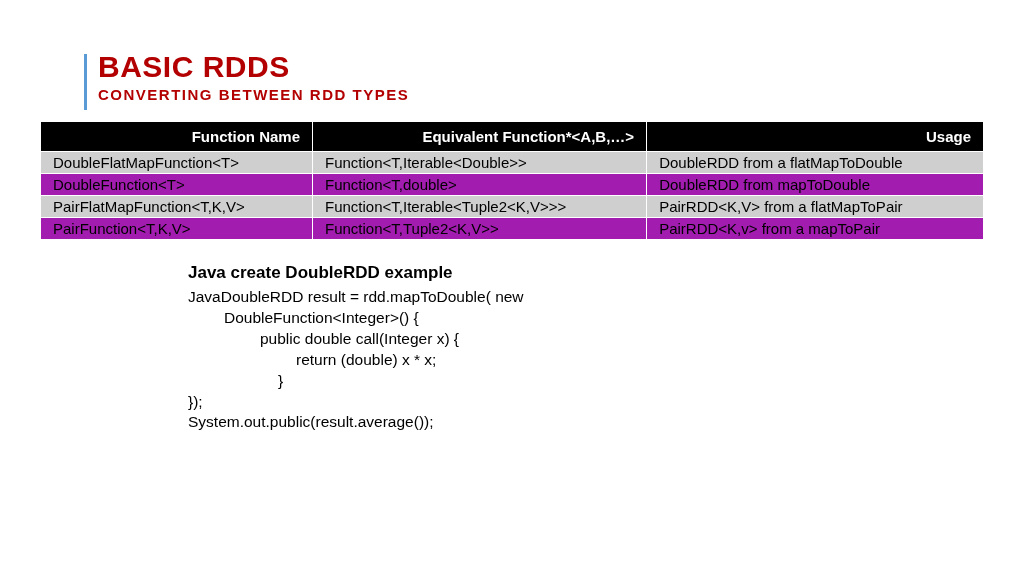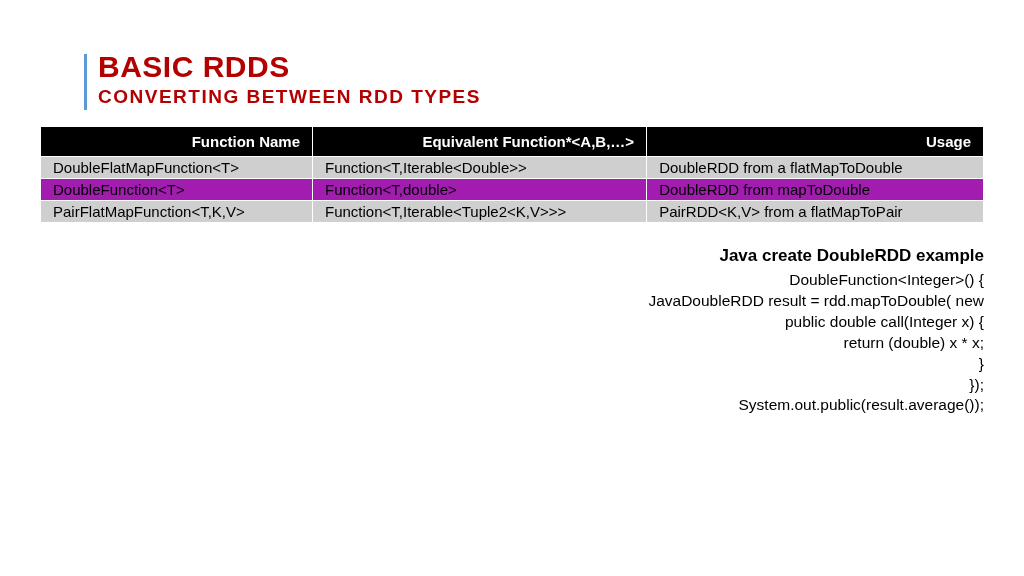--- a/index.html
+++ b/index.html
@@ -25,21 +25,21 @@
   }
   .title {
     color: #b30000;
     font-weight: 800;
     font-size: 30px;
     letter-spacing: 0.5px;
   }
   .subtitle {
     color: #b30000;
     font-weight: 800;
-    font-size: 19px;
+    font-size: 15px;
     letter-spacing: 1.5px;
     margin-top: 2px;
   }
   .table {
     width: calc(100% + 58px);
     margin-left: -58px;
     margin-top: 18px;
     border-collapse: collapse;
     font-size: 15px;
   }
@@ -56,21 +56,20 @@
     border: 1px solid #ffffff;
     font-weight: 400;
   }
   .row-dark td { background: #cfcfcf; }
   .row-light td { background: #a21caf; }
   .example-block {
     margin-top: 22px;
     margin-left: 90px;
     font-size: 15.5px;
     line-height: 1.35;
-    text-align: right;
   }
   .example-title { font-weight: 800; font-size: 17px; margin-bottom: 2px; }
   .code-line { font-weight: 400; white-space: pre; }
   .i1 { padding-left: 36px; }
   .i2 { padding-left: 72px; }
   .i3 { padding-left: 108px; }
   .i4 { padding-left: 90px; }
 </style>
 </head>
 <body>
@@ -97,26 +96,31 @@
       <tr class="row-light">
         <td>DoubleFunction&lt;T&gt;</td>
         <td>Function&lt;T,double&gt;</td>
         <td>DoubleRDD from mapToDouble</td>
       </tr>
       <tr class="row-dark">
         <td>PairFlatMapFunction&lt;T,K,V&gt;</td>
         <td>Function&lt;T,Iterable&lt;Tuple2&lt;K,V&gt;&gt;&gt;</td>
         <td>PairRDD&lt;K,V&gt; from a flatMapToPair</td>
       </tr>
+      <tr class="row-light">
+        <td>PairFunction&lt;T,K,V&gt;</td>
+        <td>Function&lt;T,Tuple2&lt;K,V&gt;&gt;</td>
+        <td>PairRDD&lt;K,v&gt; from a mapToPair</td>
+      </tr>
     </tbody>
   </table>
 
   <div class="example-block">
     <div class="example-title">Java create DoubleRDD example</div>
+    <div class="code-line">JavaDoubleRDD result = rdd.mapToDouble( new</div>
     <div class="code-line i1">DoubleFunction&lt;Integer&gt;() {</div>
-    <div class="code-line">JavaDoubleRDD result = rdd.mapToDouble( new</div>
     <div class="code-line i2">public double call(Integer x) {</div>
     <div class="code-line i3">return (double) x * x;</div>
     <div class="code-line i4">}</div>
     <div class="code-line">});</div>
     <div class="code-line">System.out.public(result.average());</div>
   </div>
 </div>
 
 </body></html>

